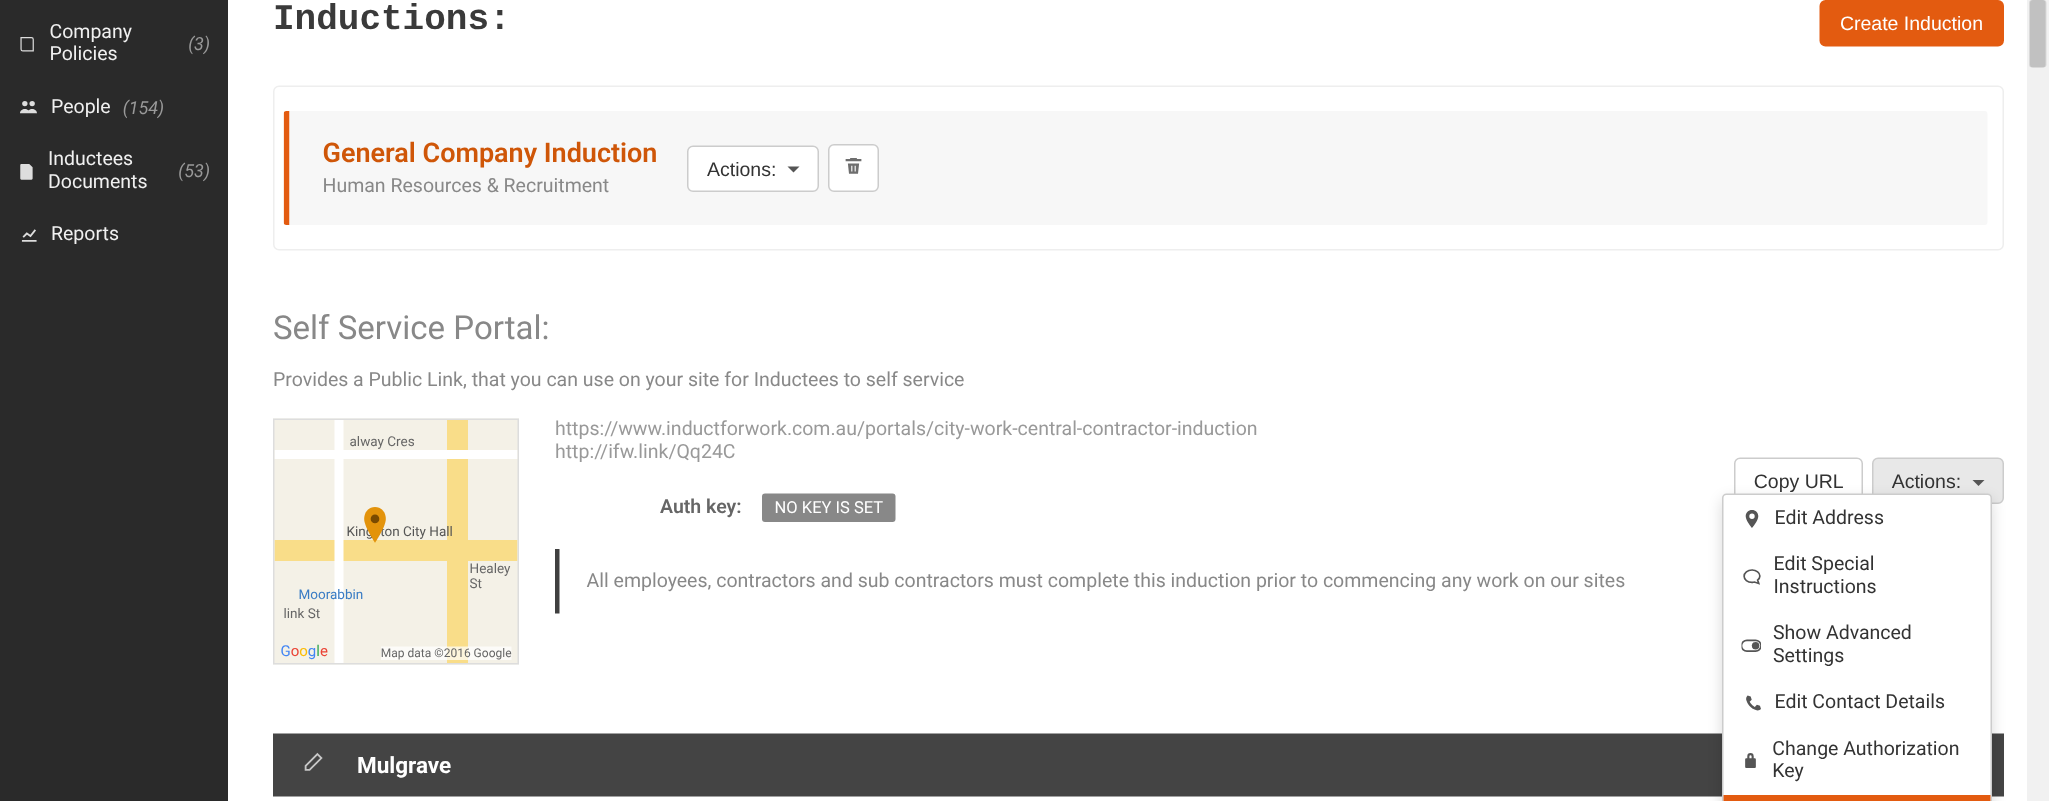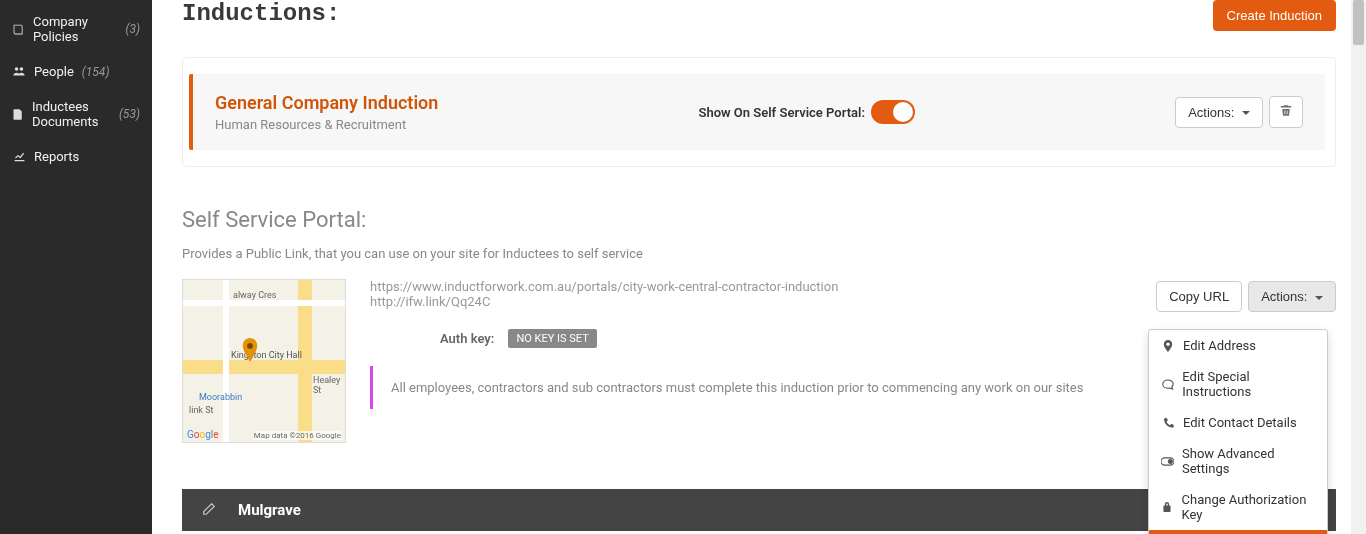--- a/index.html
+++ b/index.html
@@ -273,21 +273,21 @@
   .badge-gray {
     background: #888;
     color: #fff;
     padding: 3px 8px;
     font-size: 11px;
     border-radius: 2px;
   }
   .ssp-buttons {
     position: absolute;
     right: 0;
-    top: 2px;
+    top: 26px;
     display: flex;
     gap: 6px;
   }
   .dropdown-menu {
     position: absolute;
     right: 8px;
     top: 50px;
     width: 180px;
     background: #fff;
     border: 1px solid #ccc;
@@ -308,21 +308,21 @@
     background: #e35b10;
     color: #fff;
   }
   .dd-icon {
     width: 14px;
     display: inline-flex;
     justify-content: center;
     font-size: 12px;
   }
   .info-block {
-    border-left: 3px solid #d946ef;
+    border-left: 3px solid #404040;
     padding: 14px 18px;
     margin-top: 18px;
     margin-left: 0;
   }
   .info-text {
     color: #888;
     font-size: 13px;
   }
   .location-bar {
     background: #444;
@@ -417,26 +417,20 @@
     <div class="header-row">
       <h1 class="section-title">Inductions:</h1>
       <button class="btn-orange">Create Induction</button>
     </div>
 
     <div class="induction-card">
       <div class="induction-inner">
         <div>
           <div class="induction-title">General Company Induction</div>
           <div class="induction-sub">Human Resources &amp; Recruitment</div>
-        </div>
-        <div class="induction-center">
-          <span class="self-service-label">Show On Self Service Portal:</span>
-          <div class="toggle">
-            <div class="toggle-knob"></div>
-          </div>
         </div>
         <div class="actions-right">
           <button class="btn-outline">
             <span>Actions:</span>
             <span class="caret"></span>
           </button>
           <button class="btn-icon">
             <svg class="trash-icon" width="12" height="13" viewBox="0 0 16 16" fill="#555">
                 <path d="M5 2V1h6v1h4v2H1V2h4zm-2 4h10l-1 9H4L3 6zm3 2v5h1V8H6zm3 0v5h1V8H9z"></path>
               </svg>
@@ -498,34 +492,34 @@
           <div class="dropdown-item">
             <span class="dd-icon">
               <svg width="12" height="11" viewBox="0 0 16 14" fill="none" stroke="#555" stroke-width="1.5">
                   <path d="M8 1C4 1 1 3.5 1 6.5S4 12 8 12c.8 0 1.5-.1 2.2-.3L14 13l-1-3c1.2-1 2-2.3 2-3.7C15 3.5 12 1 8 1z"></path>
                 </svg>
             </span>
             <span>Edit Special Instructions</span>
           </div>
           <div class="dropdown-item">
             <span class="dd-icon">
-              <svg width="11" height="11" viewBox="0 0 16 16" fill="#555">
-                  <path d="M3 1l3 1 1 3-2 2c1 2 3 4 5 5l2-2 3 1 1 3c-1 1-3 2-5 1-4-1-8-5-9-9-1-2 0-4 1-5z"></path>
-                </svg>
-            </span>
-            <span>Edit Contact Details</span>
-          </div>
-          <div class="dropdown-item">
-            <span class="dd-icon">
               <svg width="13" height="9" viewBox="0 0 18 10" fill="#555">
                   <rect x="0" y="0" width="18" height="10" rx="5" fill="none" stroke="#555" stroke-width="1.5"></rect>
                   <circle cx="13" cy="5" r="3.5"></circle>
                 </svg>
             </span>
             <span>Show Advanced Settings</span>
+          </div>
+          <div class="dropdown-item">
+            <span class="dd-icon">
+              <svg width="11" height="11" viewBox="0 0 16 16" fill="#555">
+                  <path d="M3 1l3 1 1 3-2 2c1 2 3 4 5 5l2-2 3 1 1 3c-1 1-3 2-5 1-4-1-8-5-9-9-1-2 0-4 1-5z"></path>
+                </svg>
+            </span>
+            <span>Edit Contact Details</span>
           </div>
           <div class="dropdown-item">
             <span class="dd-icon">
               <svg width="10" height="12" viewBox="0 0 14 16" fill="#555">
                   <path d="M4 6V4a3 3 0 0 1 6 0v2h1a1 1 0 0 1 1 1v7a1 1 0 0 1-1 1H3a1 1 0 0 1-1-1V7a1 1 0 0 1 1-1h1zm2 0h2V4a1 1 0 0 0-2 0v2z"></path>
                 </svg>
             </span>
             <span>Change Authorization Key</span>
           </div>
           <div class="dropdown-item active">

